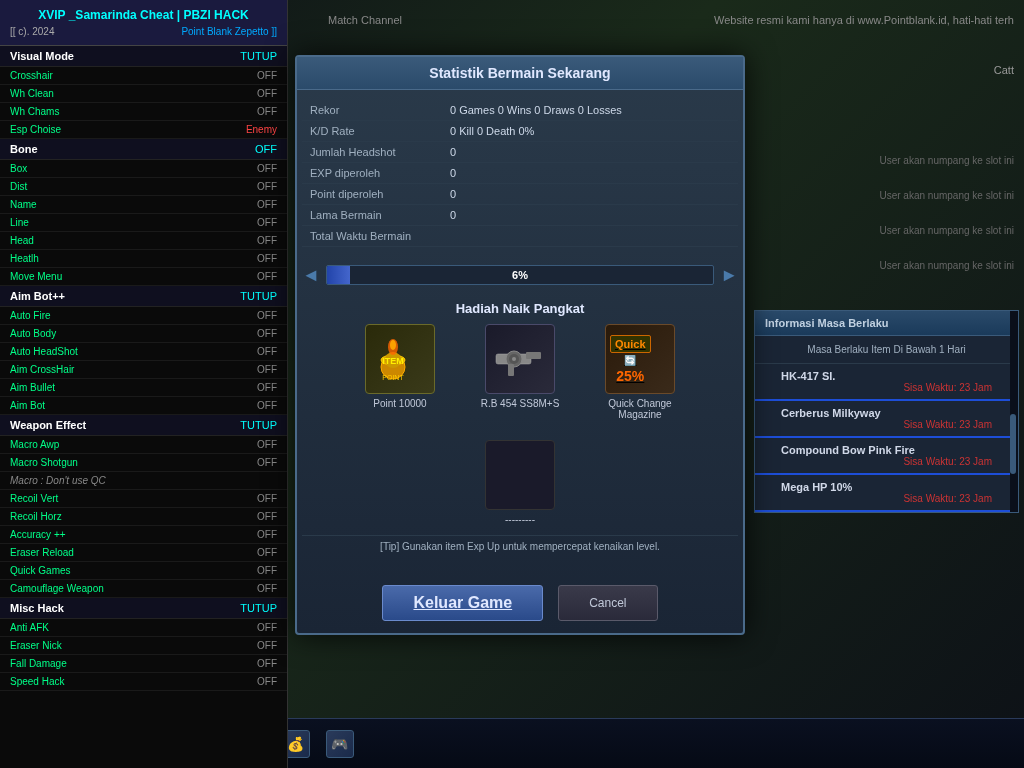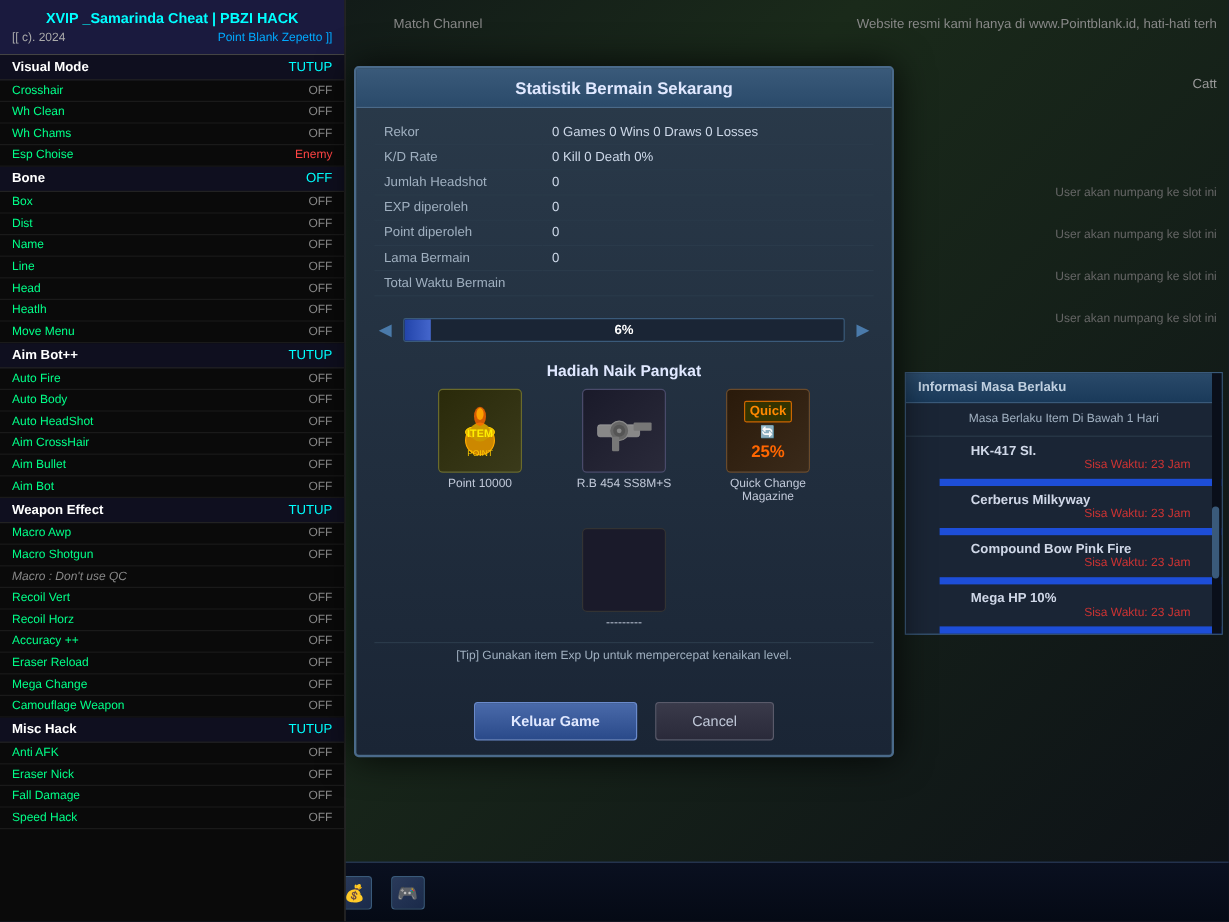--- a/index.html
+++ b/index.html
@@ -117,21 +117,21 @@
       background: linear-gradient(180deg, #3a5a7a 0%, #2a4a6a 100%);
       padding: 8px 15px;
       color: #e0e8ff;
       font-size: 14px;
       font-weight: bold;
       border-bottom: 1px solid #4a6a8a;
       text-align: center;
     }
 
     .dialog-body {
-      padding: 10px 15px;
+      padding: 10px 5px;
     }
 
     
     .stats-table {
       width: 100%;
       border-collapse: collapse;
       margin-bottom: 10px;
     }
 
     .stats-table tr {
@@ -199,22 +199,22 @@
 
     .hadiah-icon {
       width: 70px;
       height: 70px;
       background: linear-gradient(135deg, #2a3a2a, #1a2a1a);
       border: 1px solid #4a6a4a;
       border-radius: 4px;
       margin: 0 auto 4px;
       display: flex;
       align-items: center;
-      justify-content: center;
       overflow: hidden;
+      text-decoration: underline;
     }
 
     .hadiah-icon.points {
       background: linear-gradient(135deg, #2a2a0a, #3a3a1a);
       border-color: #6a6a2a;
     }
 
     .hadiah-icon.gun {
       background: linear-gradient(135deg, #1a1a2a, #2a2a3a);
       border-color: #4a4a6a;
@@ -246,24 +246,25 @@
       justify-content: center;
       gap: 15px;
       padding: 8px 15px 12px;
     }
 
     .btn-keluar {
       background: linear-gradient(180deg, #4a6aaa 0%, #2a4a8a 100%);
       border: 1px solid #6a8acc;
       color: #e0e8ff;
       padding: 8px 30px;
-      font-size: 12px;
+      font-size: 16px;
       cursor: pointer;
       border-radius: 3px;
       font-weight: bold;
+      text-decoration: underline;
     }
 
     .btn-cancel {
       background: linear-gradient(180deg, #3a3a4a 0%, #2a2a3a 100%);
       border: 1px solid #5a5a6a;
       color: #c0c8d8;
       padding: 8px 30px;
       font-size: 12px;
       cursor: pointer;
       border-radius: 3px;
@@ -292,22 +293,21 @@
     .info-panel-desc {
       padding: 8px 10px;
       color: #a0b0c0;
       font-size: 10px;
       border-bottom: 1px solid #2a3a4a;
       text-align: center;
     }
 
     .item-entry {
       padding: 6px 26px;
-      border-bottom: 6px solid #1d4ed8;
-      margin-left: 28px;
+      border-bottom: 2px solid #1d4ed8;
     }
 
     .item-name {
       color: #d0d8e8;
       font-size: 11px;
       font-weight: bold;
     }
 
     .item-timer {
       color: #cc3333;
@@ -530,21 +530,21 @@
   </div>
   <div class="sidebar-row">
     <span class="row-label">Accuracy ++</span>
     <span class="row-value off">OFF</span>
   </div>
   <div class="sidebar-row">
     <span class="row-label">Eraser Reload</span>
     <span class="row-value off">OFF</span>
   </div>
   <div class="sidebar-row">
-    <span class="row-label">Mega Change</span>
+    <span class="row-label">Quick Games</span>
     <span class="row-value off">OFF</span>
   </div>
   <div class="sidebar-row">
     <span class="row-label">Camouflage Weapon</span>
     <span class="row-value off">OFF</span>
   </div>
 
   <div class="sidebar-section-header">
     <span class="label">Misc Hack</span>
     <span class="value">TUTUP</span>

